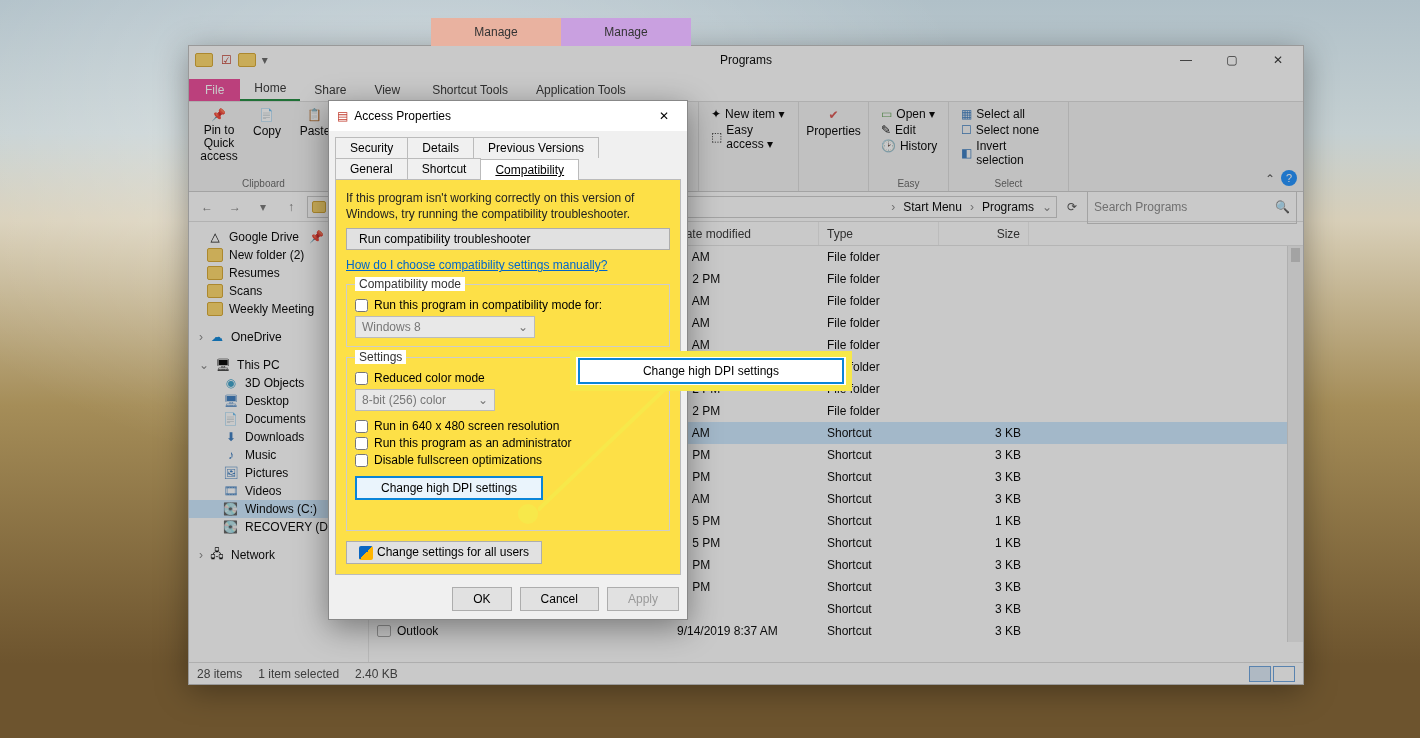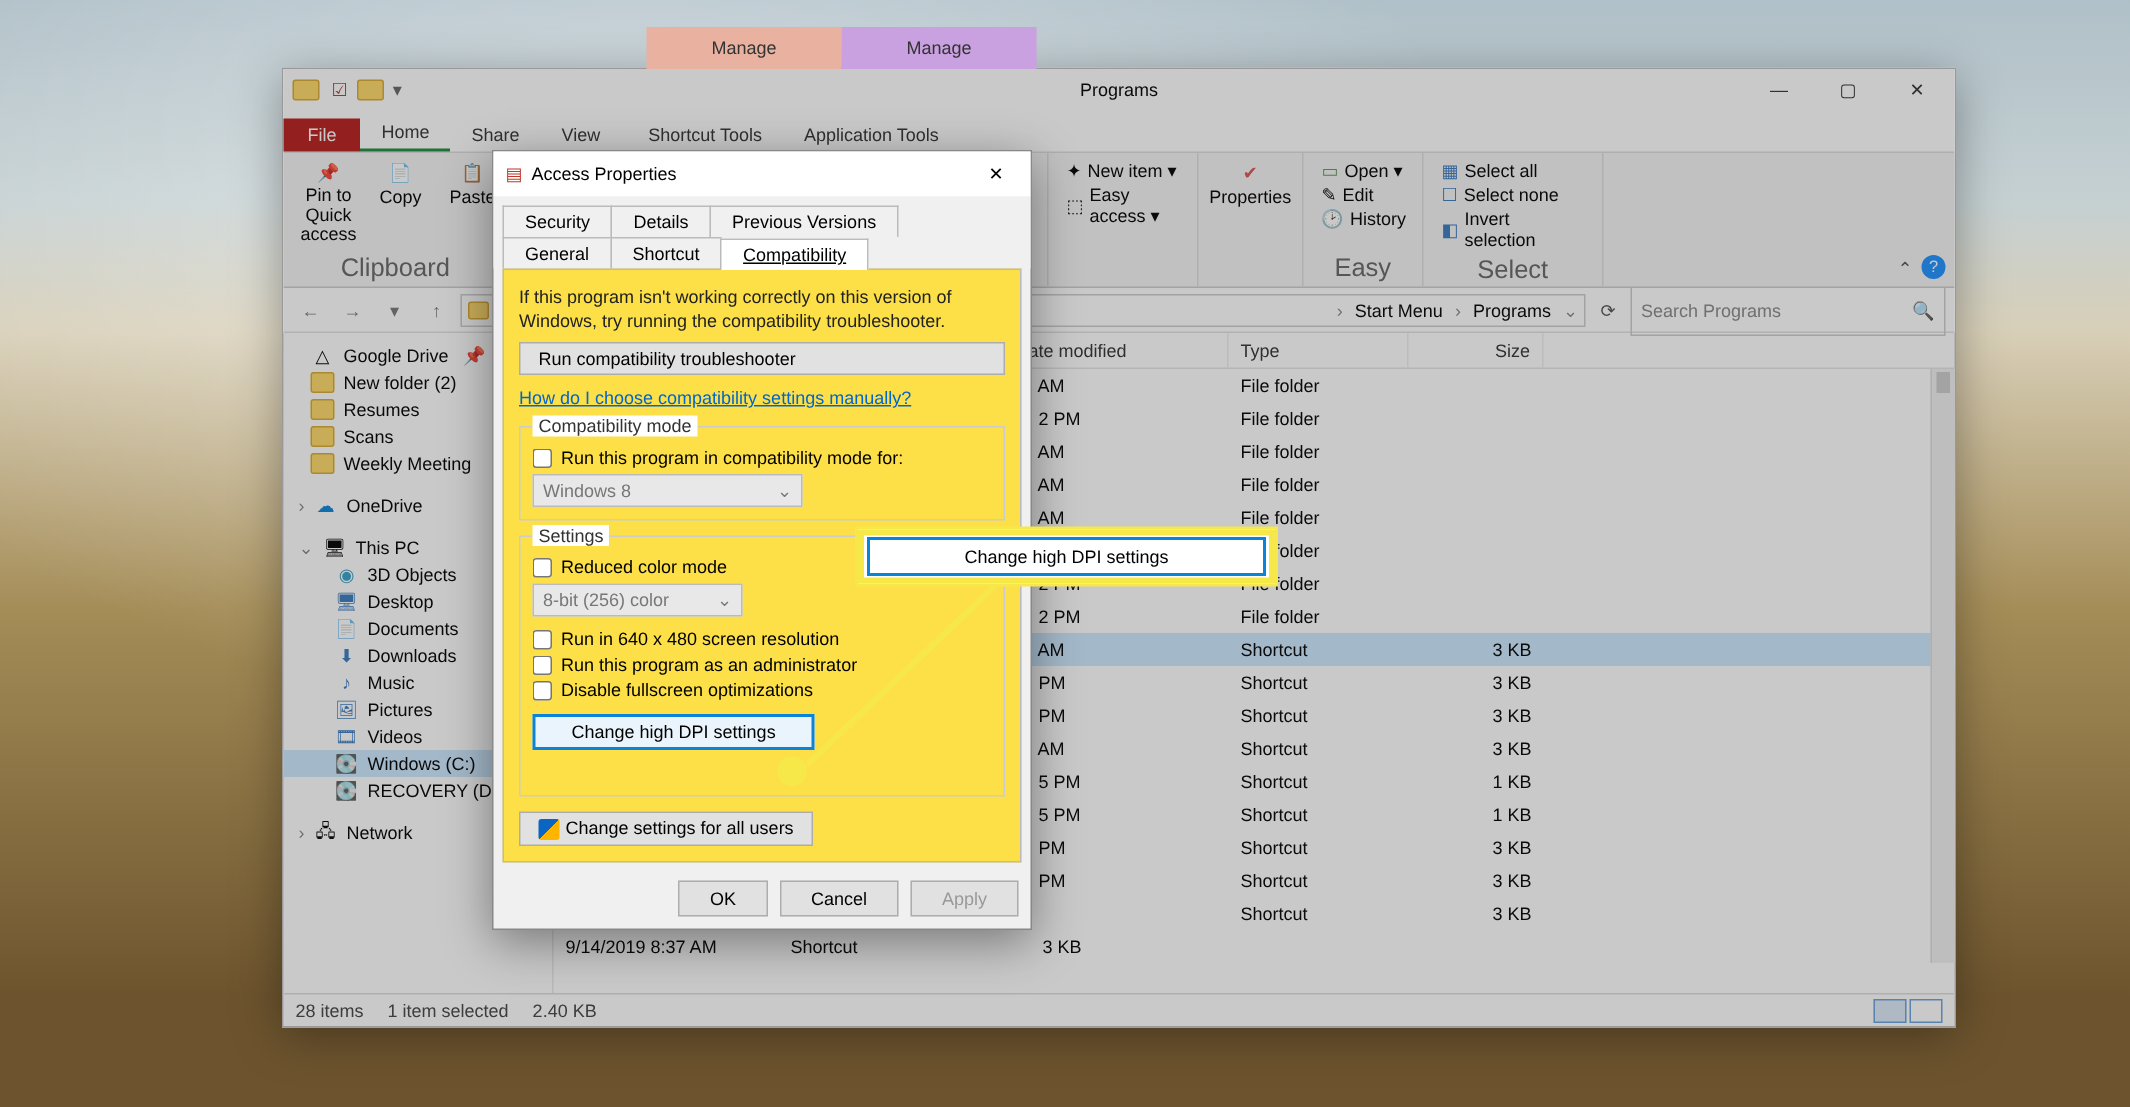--- a/index.html
+++ b/index.html
@@ -9,28 +9,28 @@
 .overlay-dim { position:absolute; inset:0; background: rgba(40,40,40,0.25); pointer-events:none; z-index: 500; }
 .titlebar { height: 28px; display:flex; align-items:center; padding: 0 2px; background:#fff; }
 .titlebar .icons { display:flex; gap:4px; align-items:center; margin-left:4px; }
 .folder-glyph { width:18px; height:14px; background:#ffd869; border:1px solid #d8a830; border-radius:2px; display:inline-block; }
 .qat { display:flex; gap:6px; align-items:center; margin-left:4px; }
 .titlebar .spacer { flex:1; }
 .titlebar .title { position:absolute; left:0; right:0; text-align:center; pointer-events:none; }
 .win-controls { display:flex; }
 .win-btn { width:46px; height:28px; display:flex; align-items:center; justify-content:center; color:#333; }
 .ribbon-tabs { display:flex; align-items:flex-end; height:28px; background:#fff; border-bottom:1px solid #ddd; position:relative; }
-.file-tab { background:#b91c1c; color:#fff; padding:4px 16px; }
+.file-tab { background:#ec4899; color:#fff; padding:4px 16px; }
 .tab { padding:4px 14px; color:#333; }
 .ctx-tab { position:absolute; top:-28px; height:28px; line-height:28px; text-align:center; color:#333; }
 .ctx1 { left: 242px; width:130px; background:#e9b2a0; }
 .ctx2 { left: 372px; width:130px; background:#c9a0e0; }
 .ribbon { height:90px; background:#f5f5f5; border-bottom:1px solid #ccc; display:flex; position:relative; }
 .ribbon-group { border-right:1px solid #ddd; padding:4px 10px 2px; display:flex; flex-direction:column; justify-content:space-between; }
-.group-label { text-align:center; color:#666; font-size:17px; margin-top:2px; }
+.group-label { text-align:center; color:#666; font-size:10px; margin-top:2px; }
 .rg-row { display:flex; gap:8px; }
 .rg-item { display:flex; flex-direction:column; align-items:center; gap:2px; padding:2px 4px; min-width:40px; }
 .rg-mini { display:flex; align-items:center; gap:4px; padding:1px 2px; }
 .help-icon { position:absolute; right:6px; bottom:5px; width:16px; height:16px; border-radius:50%; background:#1e90ff; color:#fff; text-align:center; line-height:16px; font-size:11px; }
 .collapse-caret { position:absolute; right:28px; bottom:5px; color:#555; }
 .addressbar { height:30px; background:#fff; border-bottom:1px solid #e0e0e0; display:flex; align-items:center; padding:0 6px; gap:4px; }
 .nav-btn { width:24px; height:24px; display:flex; align-items:center; justify-content:center; color:#777; border-radius:3px; }
 .crumb-box { flex:1; height:22px; border:1px solid #ccc; display:flex; align-items:center; padding:0 4px; gap:4px; background:#fff; }
 .crumb { padding:0 4px; }
 .chev { color:#888; }
@@ -461,20 +461,24 @@
           <div class="row">
             <div class="cell n">
               <span class="folder-glyph" style="width:14px;height:12px;background:#fff;border-color:#aaa;"></span>
               <span></span>
             </div>
             <div class="cell d">…</div>
             <div class="cell t">Shortcut</div>
             <div class="cell s">3 KB</div>
           </div>
           <div class="row">
+            <div class="cell n">
+              <span class="folder-glyph" style="width:14px;height:12px;background:#fff;border-color:#aaa;"></span>
+              <span>Outlook</span>
+            </div>
             <div class="cell d">9/14/2019 8:37 AM</div>
             <div class="cell t">Shortcut</div>
             <div class="cell s">3 KB</div>
           </div>
           <div class="scrollbar-stub"></div>
       </div>
     </div>
   </div>
 
   <div class="status">

